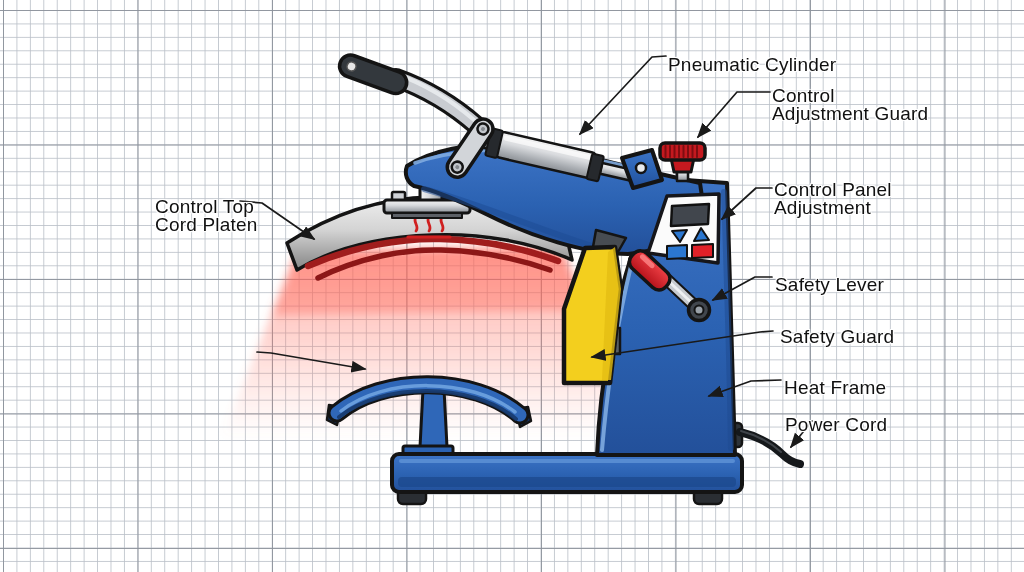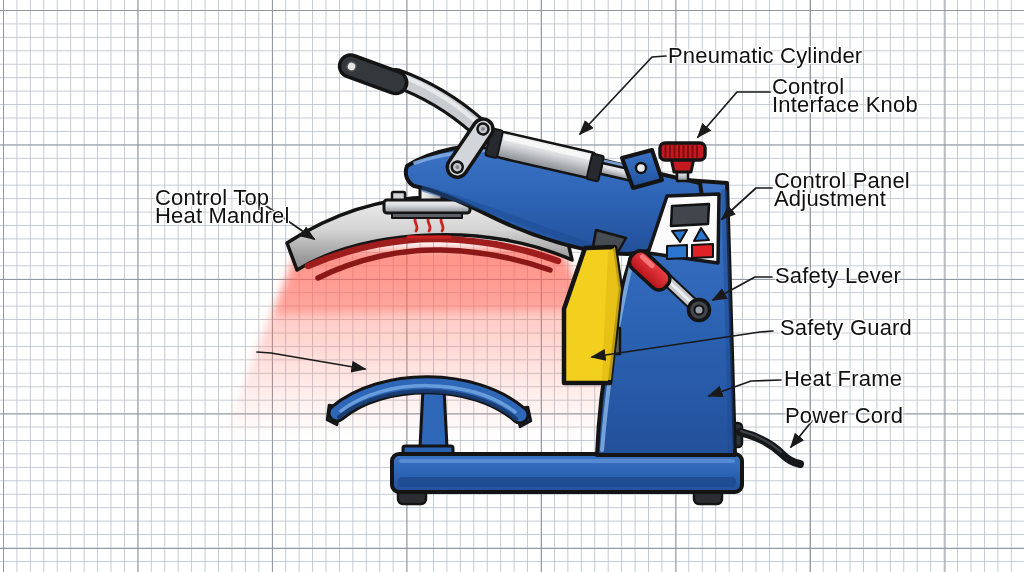--- a/index.html
+++ b/index.html
@@ -7,22 +7,22 @@
   .grid{position:absolute;inset:0;background-color:#ffffff;
     background-image:
       linear-gradient(to right, rgba(140,146,155,.9) 1px, transparent 1px),
       linear-gradient(to bottom, rgba(140,146,155,.9) 1px, transparent 1px),
       linear-gradient(to right, rgba(186,192,200,.85) 1px, transparent 1px),
       linear-gradient(to bottom, rgba(186,192,200,.85) 1px, transparent 1px);
     background-size:134.5px 134.5px,134.5px 134.5px,13.45px 13.45px,13.45px 13.45px;
     background-position:3px 10px;}
   svg{position:absolute;inset:0;}
   svg *{stroke-linejoin:round;stroke-linecap:round;}
-  .label{position:absolute;color:#101010;font-size:22px;line-height:17.5px;letter-spacing:.2px;white-space:nowrap;
-    text-shadow:-1px -1px 0 #fff,1px -1px 0 #fff,-1px 1px 0 #fff,1px 1px 0 #fff,0 0 4px #fff;}
+  .label{position:absolute;color:#101010;font-size:19px;line-height:17.5px;letter-spacing:.2px;white-space:nowrap;
+    text-shadow:-1px -1px 0 #fff,1px -1px 0 #fff,-1px 1px 0 #fff,1px 1px 0 #fff,0 0 4px #fff;margin-top:9px;}
   .label span{display:block;}
 </style>
 </head>
 <body>
 
 <div class="stage">
   <div class="grid"></div>
 
   <svg viewBox="0 0 1024 572" width="1024" height="572">
     <defs>
@@ -220,35 +220,35 @@
       <path d="M240,201 L262,203 L314,239" marker-end="url(#arr)"></path>
       <path d="M257,352 L271,353 L365,369" marker-end="url(#arr)"></path>
     </g>
   </svg>
 
   <div class="label" style="left:668px;top:47px">
     <span>Pneumatic Cylinder</span>
   </div>
   <div class="label" style="left:772px;top:78px">
     <span>Control</span>
-    <span>Interface Knob</span>
+    <span>Adjustment Guard</span>
   </div>
   <div class="label" style="left:774px;top:172px">
     <span>Control Panel</span>
     <span>Adjustment</span>
   </div>
   <div class="label" style="left:775px;top:267px">
     <span>Safety Lever</span>
   </div>
   <div class="label" style="left:780px;top:319px">
     <span>Safety Guard</span>
   </div>
   <div class="label" style="left:784px;top:370px">
     <span>Heat Frame</span>
   </div>
   <div class="label" style="left:785px;top:407px">
     <span>Power Cord</span>
   </div>
   <div class="label" style="left:155px;top:189px">
     <span>Control Top</span>
-    <span>Heat Mandrel</span>
+    <span>Cord Platen</span>
   </div>
 </div>
 
 </body></html>

